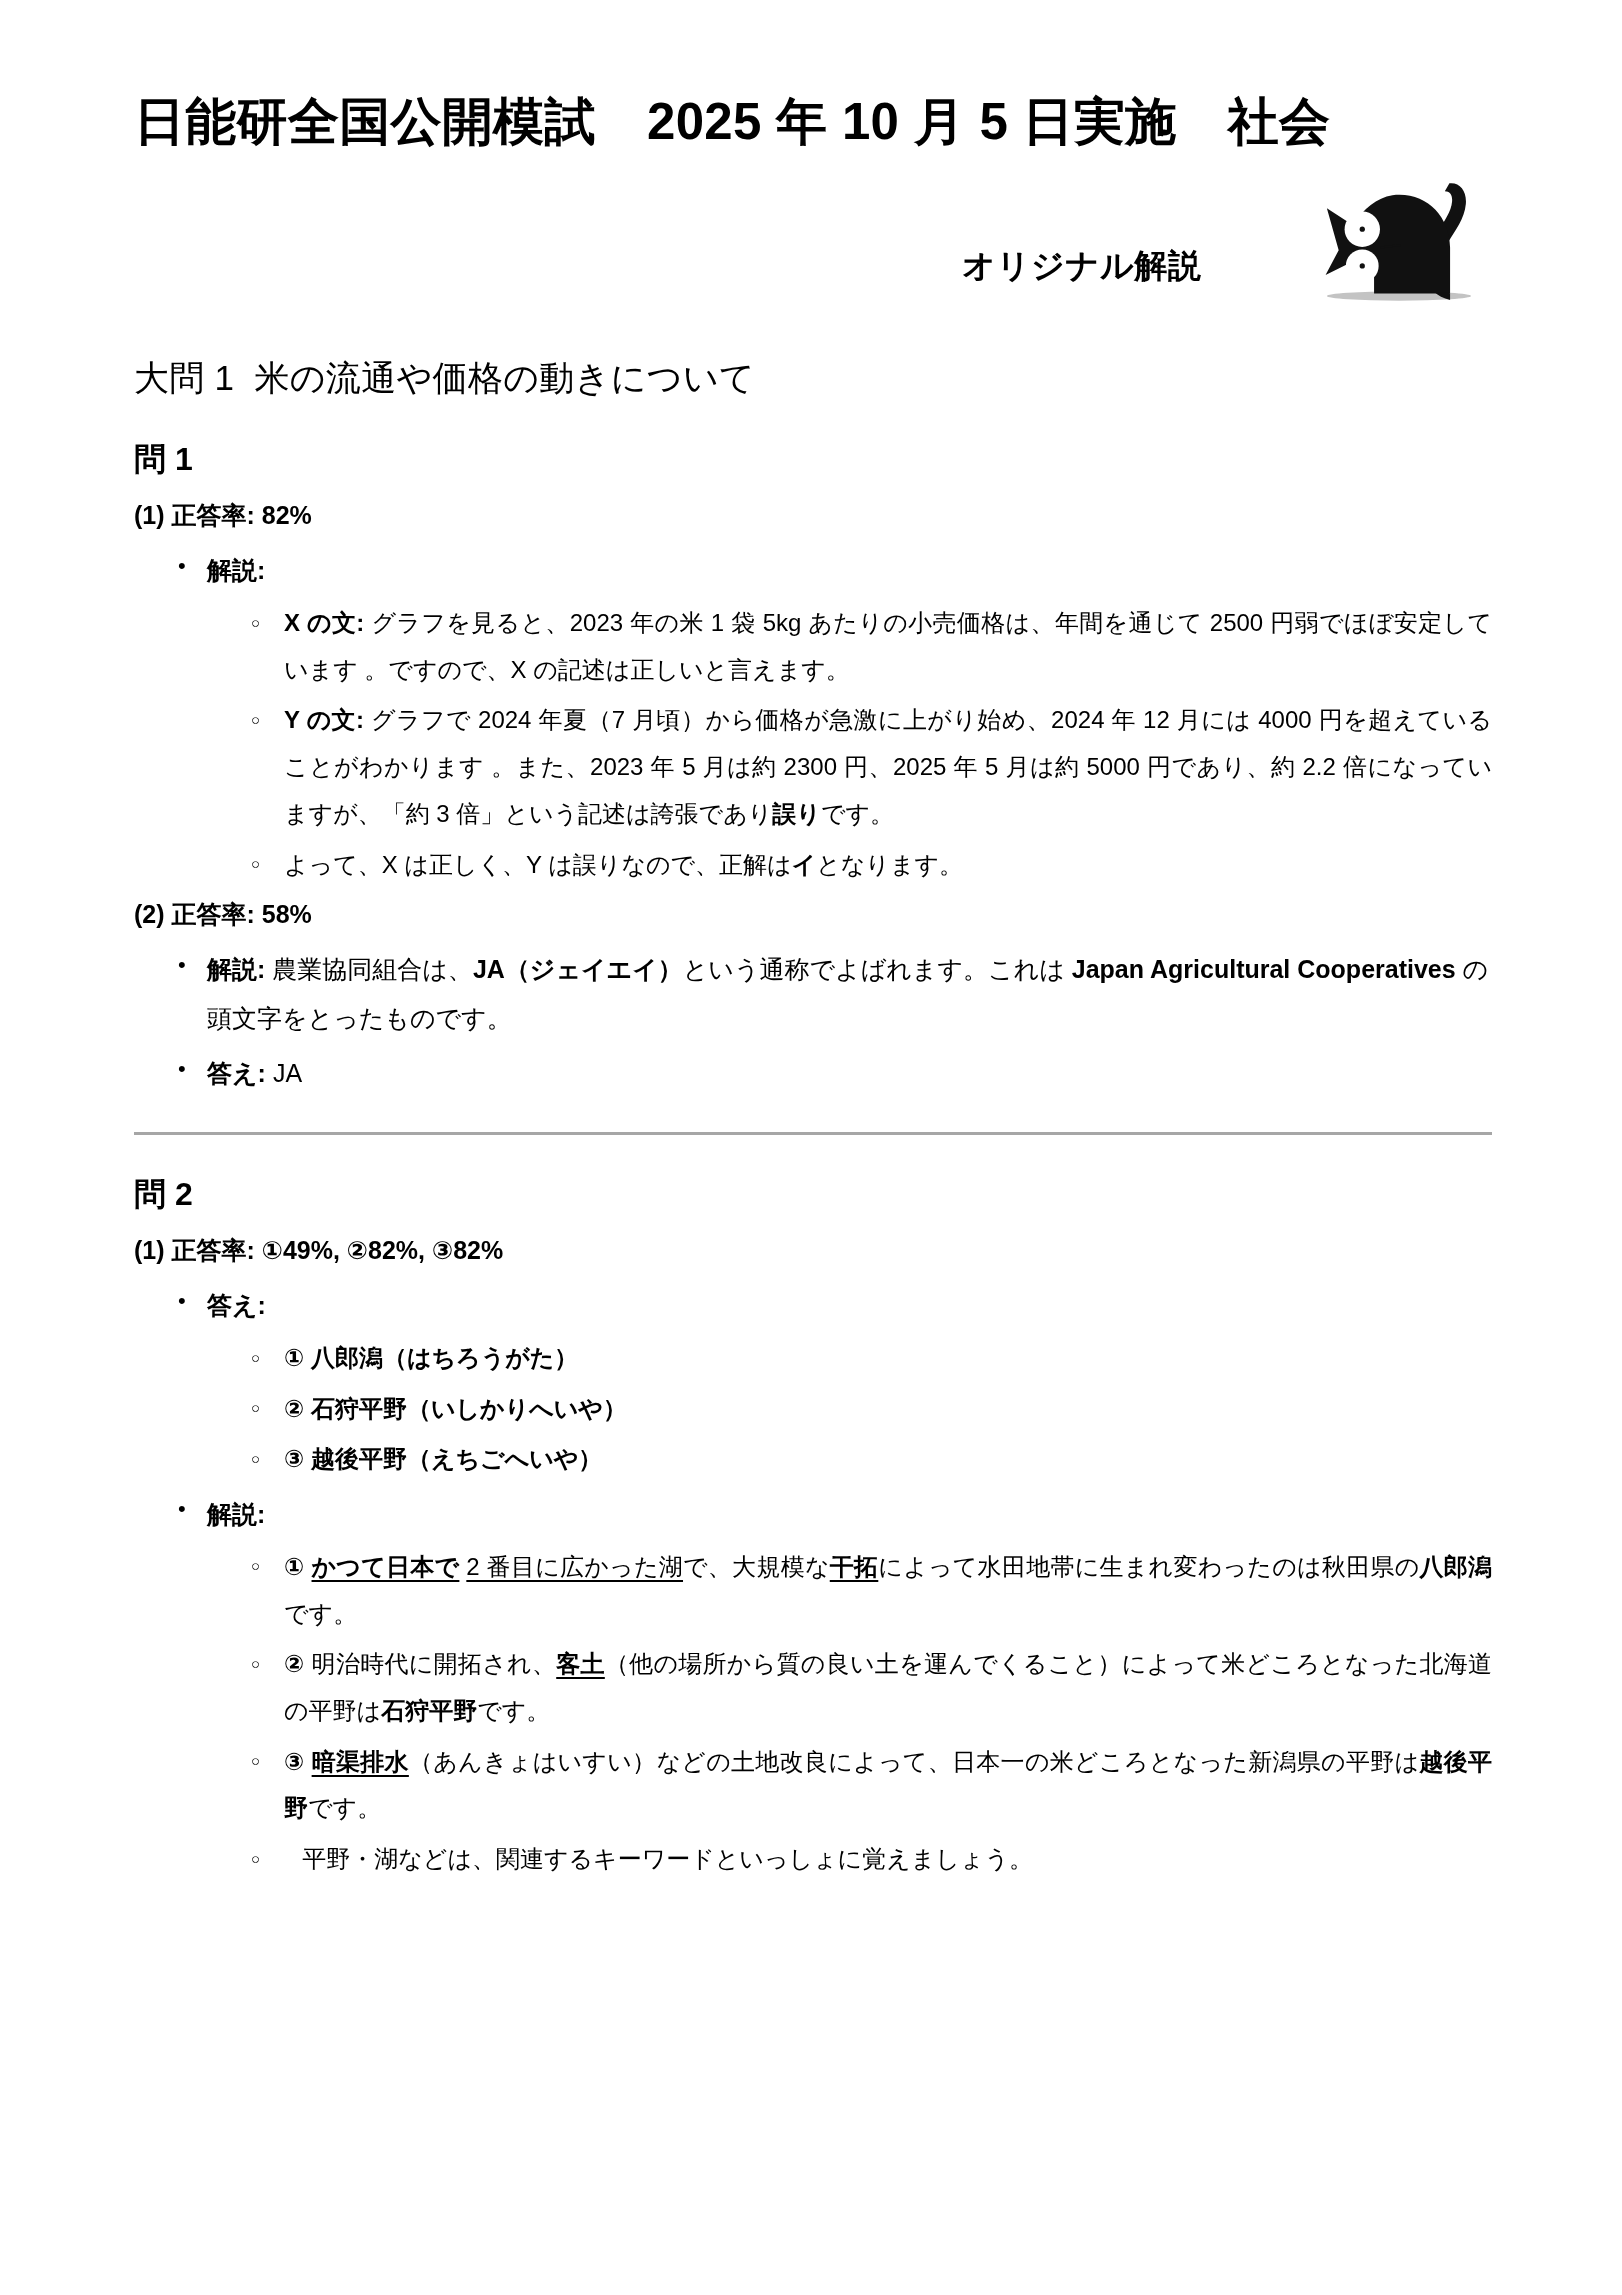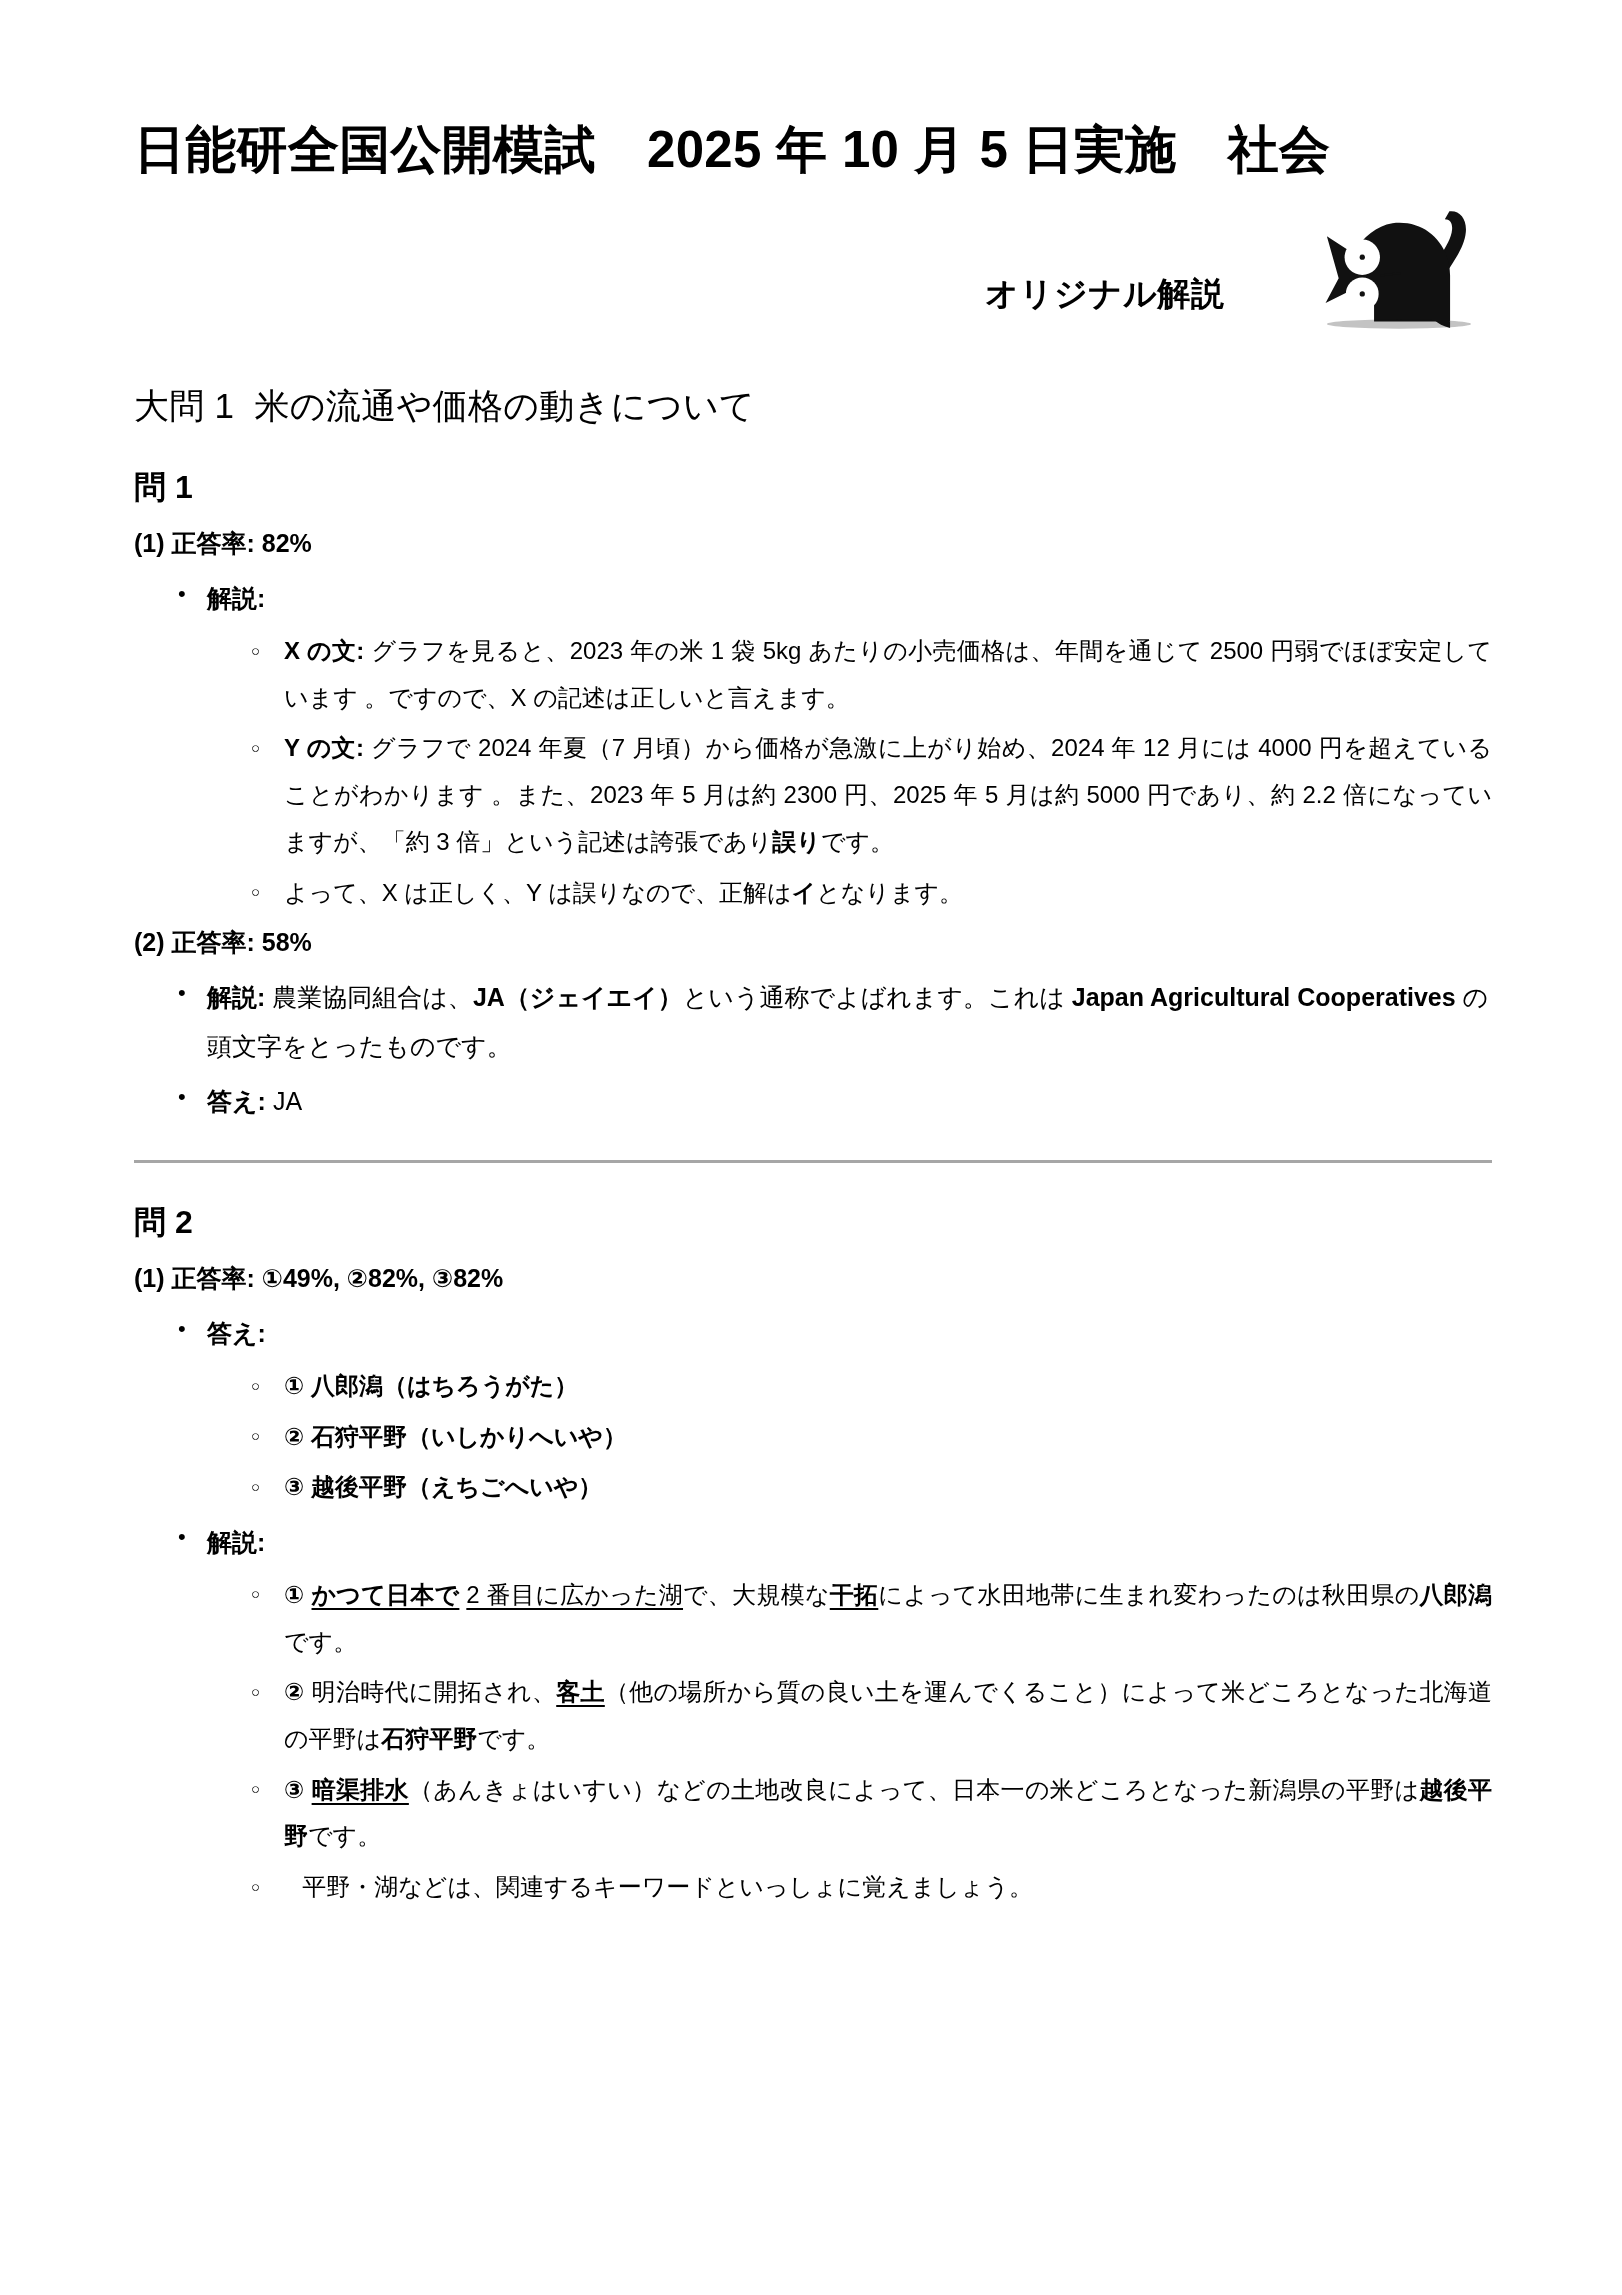--- a/index.html
+++ b/index.html
@@ -12,41 +12,41 @@
     height: 2295px;
     font-family: "Liberation Sans", "DejaVu Sans", sans-serif;
     color: #000000;
     -webkit-font-smoothing: antialiased;
   }
   .page {
     position: relative;
     width: 1623px;
     height: 2295px;
     box-sizing: border-box;
-    padding: 120px 131px 0 134px;
+    padding: 92px 131px 0 134px;
     overflow: hidden;
   }
 
   
   .doc-title {
     font-size: 51px;
     font-weight: 700;
     letter-spacing: 0.3px;
     line-height: 1.18;
     margin: 0;
     white-space: pre;
   }
   .subtitle-row {
     position: relative;
     height: 160px;
     margin-top: 13px;
   }
   .subtitle {
     position: absolute;
-    left: 851px;
+    left: 828px;
     top: 79px;
     font-size: 33px;
     font-weight: 700;
     letter-spacing: 0.7px;
   }
   .logo {
     position: absolute;
     left: 1181px;
     top: 0px;
     width: 164px;

